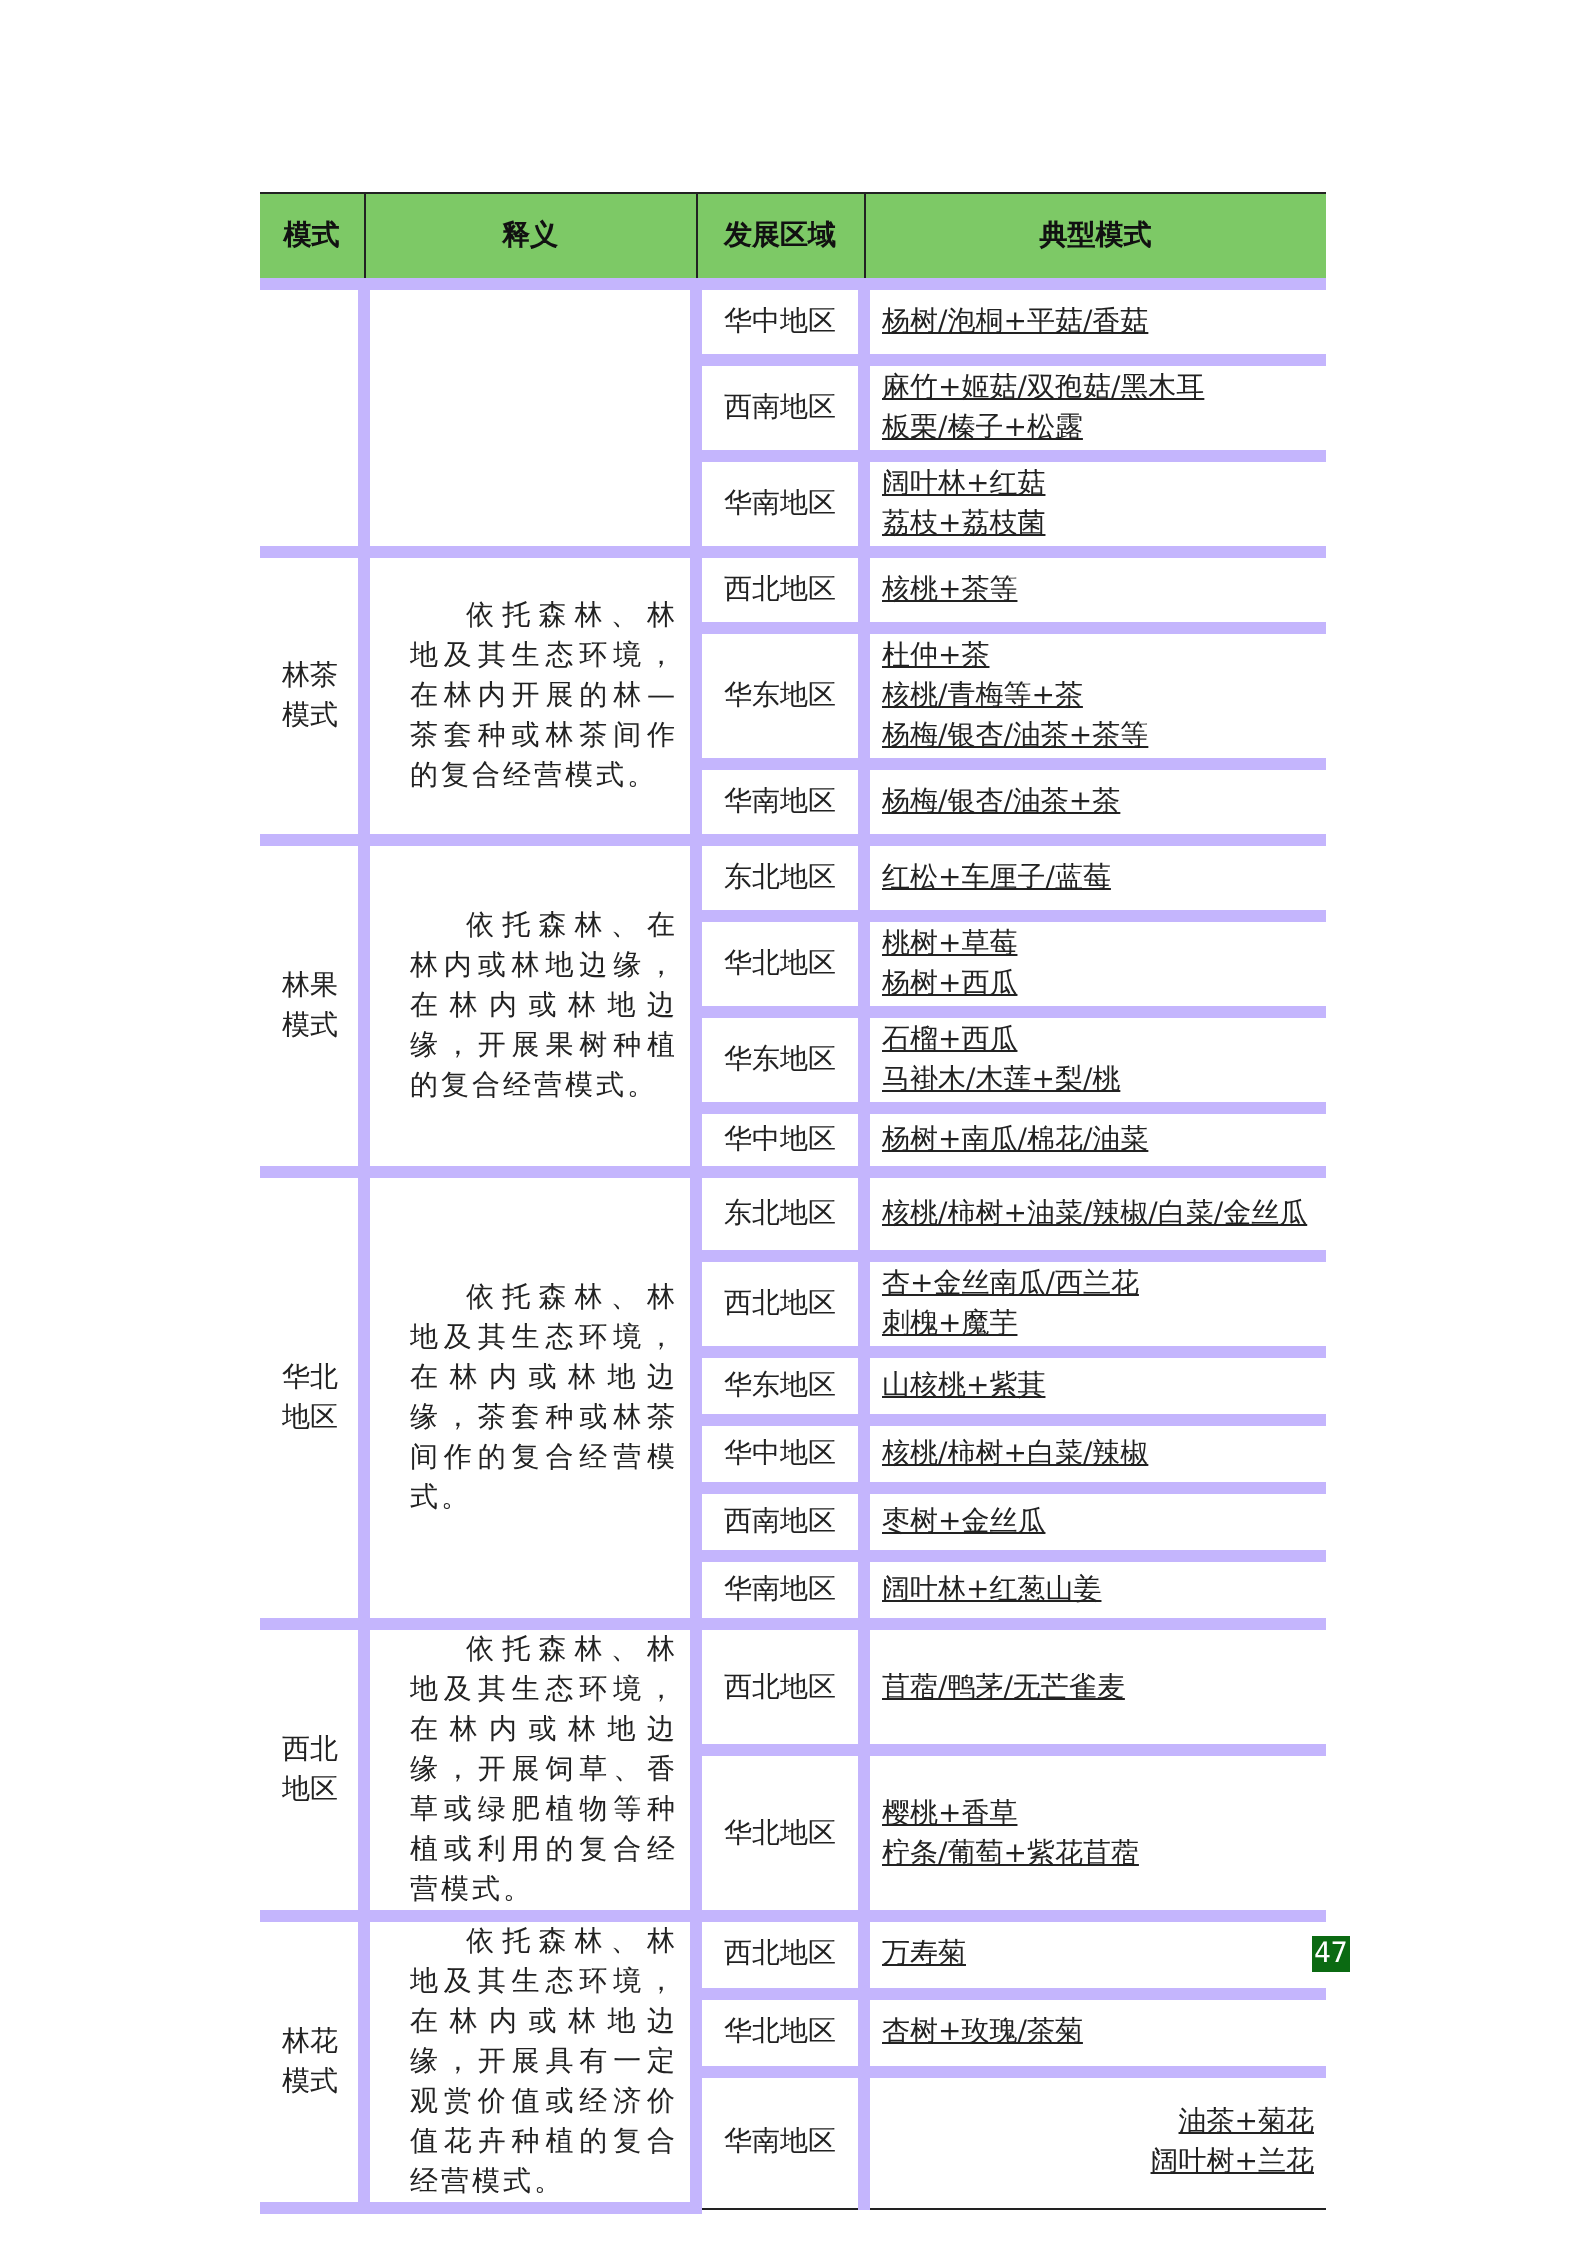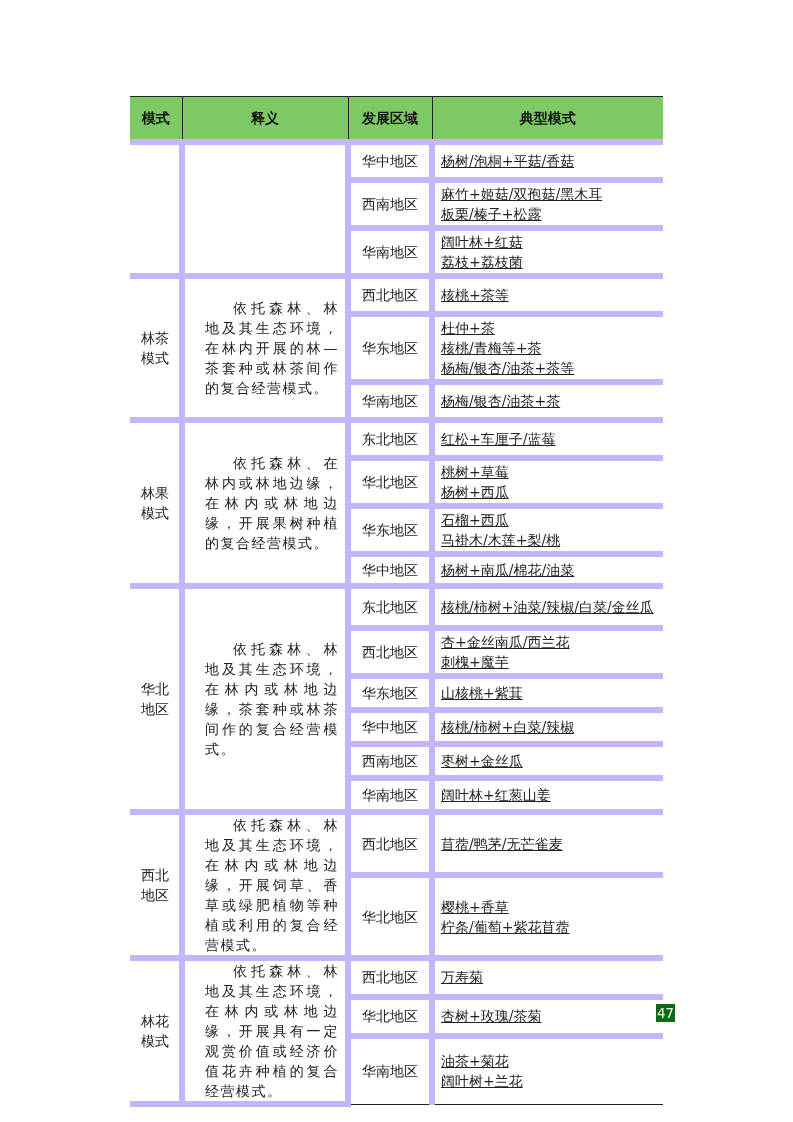--- a/index.html
+++ b/index.html
@@ -21,23 +21,23 @@
   table.main th:last-child { border-right: none; text-align: center; }
   table.main td {
     border: 6px solid #c4b5fd; vertical-align: middle; padding: 1px 6px; margin-left: 29px;
   }
   table.main td.mode { border-left: none; text-align: right; padding: 0 4px; }
   table.main td.typ { border-right: none; }
   table.main td.region { text-align: center; padding: 0 6px; white-space: nowrap; }
   table.main td.desc { text-align: justify; padding: 0 6px 0 20px; letter-spacing: 1.5px; }
   .desc-text { text-indent: 2em; }
   .line { display: block; text-decoration: underline; }
-  tr.last td { border-bottom: 1.5px solid #222; }
+  tr.last td { border-bottom: 1.5px solid #222; text-align: right; }
   .page-num {
-    position: absolute; left: 656px; top: 1004px;
+    position: absolute; left: 656px; top: 968px;
     background: #0b6a12; color: #ffffff;
     font-family: "DejaVu Sans Mono", "Liberation Mono", monospace;
     font-size: 14px; line-height: 18px; padding: 0 1px;
   }
 </style>
 </head>
 <body>
 
 <div class="page">
   <table class="main">

